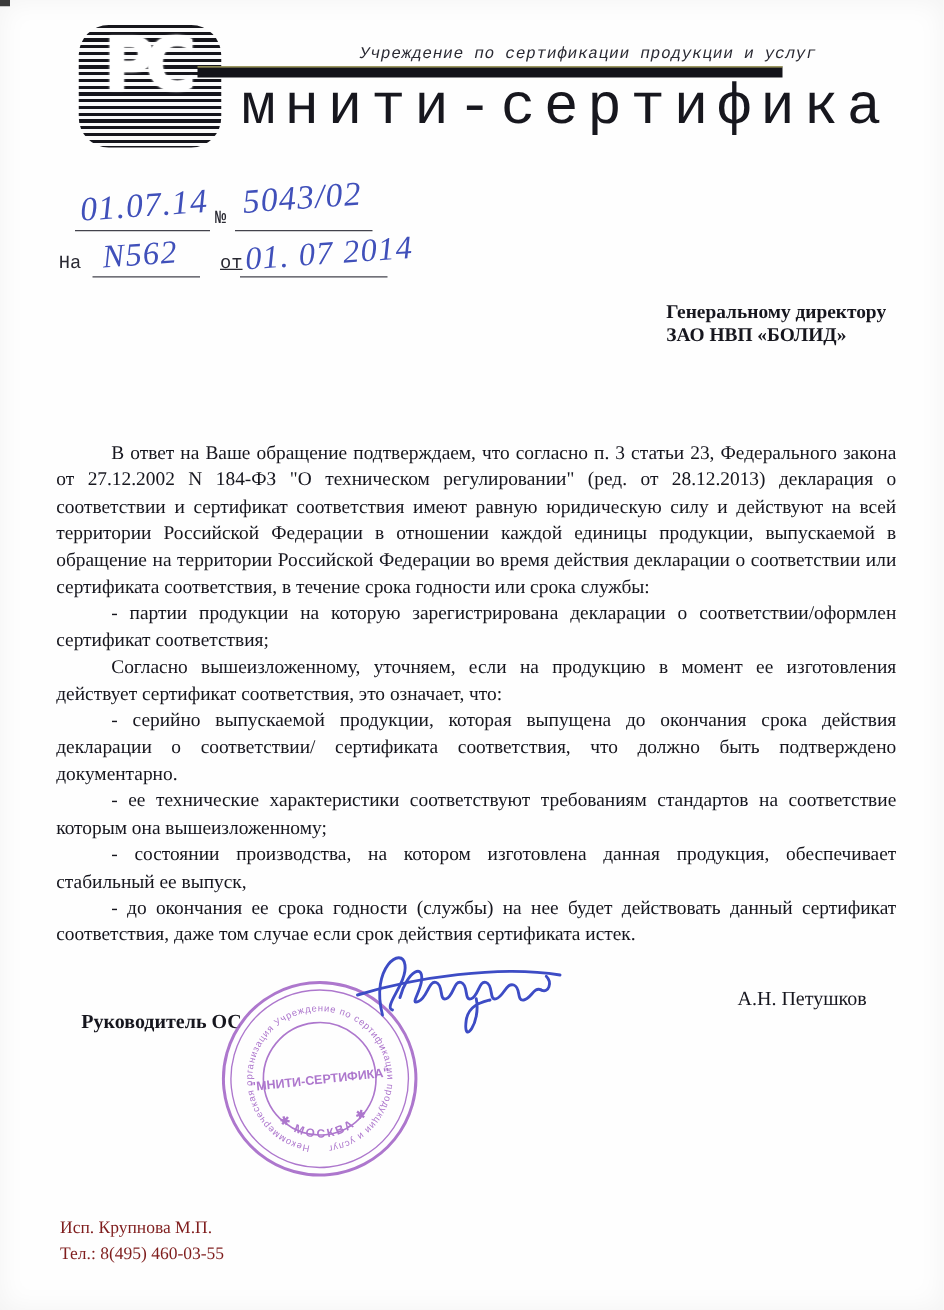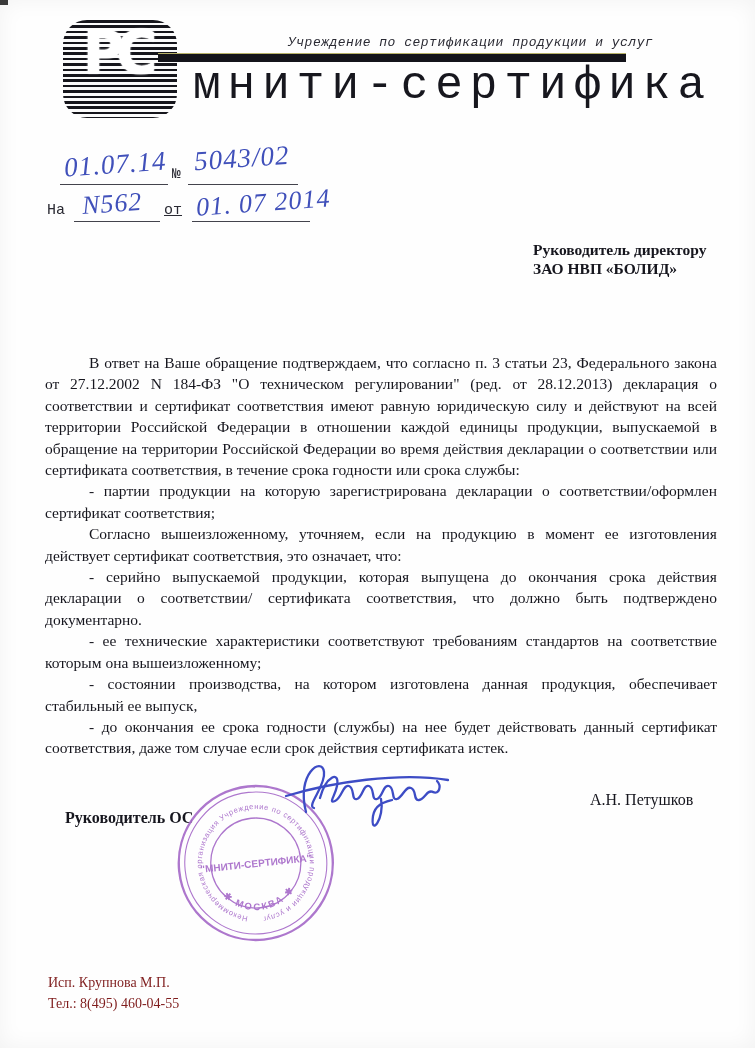--- a/index.html
+++ b/index.html
@@ -95,26 +95,26 @@
 
   <div class="hand" style="left:64px; top:149px; font-size:27px;">01.07.14</div>
   <div class="ref-line" style="left:60px; top:184px; width:108px;"></div>
   <div class="ref-label" style="left:172px; top:166px;">№</div>
   <div class="hand" style="left:194px; top:143px; font-size:27px;">5043/02</div>
   <div class="ref-line" style="left:188px; top:184px; width:110px;"></div>
 
   <div class="ref-label" style="left:47px; top:202px;">На</div>
   <div class="hand" style="left:82px; top:189px; font-size:26px;">N562</div>
   <div class="ref-line" style="left:74px; top:221px; width:86px;"></div>
-  <div class="ref-label" style="left:164px; top:202px;text-decoration:underline;">от</div>
+  <div class="ref-label" style="left:176px; top:202px;text-decoration:underline;">от</div>
   <div class="hand" style="left:196px; top:188px; font-size:26px;">01. 07 2014</div>
   <div class="ref-line" style="left:192px; top:221px; width:118px;"></div>
 
   <div class="addressee">
-    <div>Руководитель директору</div>
+    <div>Генеральному директору</div>
     <div>ЗАО НВП «БОЛИД»</div>
   </div>
 
   <div class="body-text">
     <p>В ответ на Ваше обращение подтверждаем, что согласно п. 3 статьи 23, Федерального закона от 27.12.2002 N 184-ФЗ "О техническом регулировании" (ред. от 28.12.2013) декларация о соответствии и сертификат соответствия имеют равную юридическую силу и действуют на всей территории Российской Федерации в отношении каждой единицы продукции, выпускаемой в обращение на территории Российской Федерации во время действия декларации о соответствии или сертификата соответствия, в течение срока годности или срока службы:</p>
     <p>- партии продукции на которую зарегистрирована декларации о соответствии/оформлен сертификат соответствия;</p>
     <p>Согласно вышеизложенному, уточняем, если на продукцию в момент ее изготовления действует сертификат соответствия, это означает, что:</p>
     <p>- серийно выпускаемой продукции, которая выпущена до окончания срока действия декларации о соответствии/ сертификата соответствия, что должно быть подтверждено документарно.</p>
     <p>- ее технические характеристики соответствуют требованиям стандартов на соответствие которым она вышеизложенному;</p>
     <p>- состоянии производства, на котором изготовлена данная продукция, обеспечивает стабильный ее выпуск,</p>
@@ -152,15 +152,15 @@
         <path d="M24,60 C14,22 40,4 42,20 C44,34 24,54 32,56"></path>
         <path d="M38,46 C44,24 58,18 55,34 C53,44 46,52 53,49 C60,46 61,32 67,34 C73,36 69,49 75,47 C81,45 81,32 87,34 C93,36 89,49 95,47 C101,45 101,32 107,34 C113,36 109,49 115,47 C121,45 123,34 129,36 C135,38 131,49 137,48 C143,47 145,37 151,40"></path>
         <path d="M99,47 C103,66 88,86 91,64 C93,52 103,50 110,48"></path>
         <path d="M151,40 C157,43 160,34 155,29"></path>
       </g>
     </svg>
   </div>
 
   <div class="footer">
     <div>Исп. Крупнова М.П.</div>
-    <div>Тел.: 8(495) 460-04-55</div>
+    <div>Тел.: 8(495) 460-03-55</div>
   </div>
 </div>
 
 </body></html>

